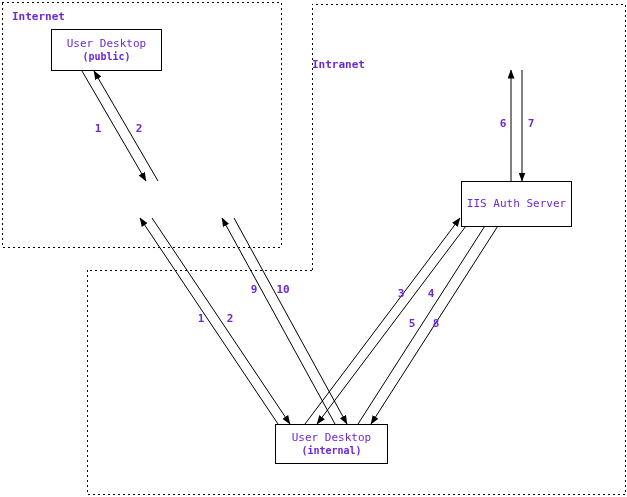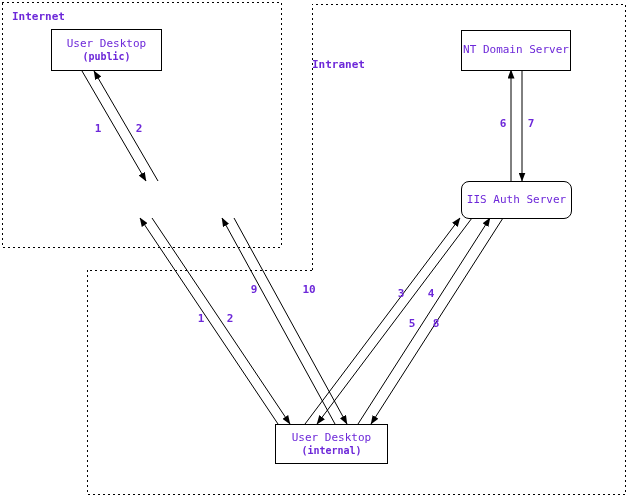--- a/index.html
+++ b/index.html
@@ -101,39 +101,36 @@
 
   <div class="zone-label" style="left:12px; top:10px;">Internet</div>
   <div class="zone-label" style="left:312px; top:13px;margin-top:45px;">Intranet</div>
 
   <div class="node-box" style="left:51px; top:29px; width:111px; height:42px;">
     <div class="node-title">User Desktop</div>
     <div class="node-subtitle">(public)</div>
   </div>
 
 
-  <div class="node-box" style="left:461px; top:30px; width:110px; height:41px;">
-    <div class="node-title">NT Domain Server</div>
-  </div>
 
-  <div class="node-box" style="left:461px; top:181px; width:111px; height:38px;border-radius:8px;">
+  <div class="node-box" style="left:461px; top:181px; width:111px; height:46px;">
     <div class="node-title">IIS Auth Server</div>
   </div>
 
   <div class="node-box" style="left:275px; top:424px; width:113px; height:40px;">
     <div class="node-title">User Desktop</div>
     <div class="node-subtitle">(internal)</div>
   </div>
 
   <span class="step-label" style="left:98px;  top:128px;">1</span>
   <span class="step-label" style="left:139px; top:128px;">2</span>
   <span class="step-label" style="left:201px; top:318px;">1</span>
   <span class="step-label" style="left:230px; top:318px;">2</span>
   <span class="step-label" style="left:254px; top:289px;">9</span>
-  <span class="step-label" style="left:309px; top:289px;">10</span>
+  <span class="step-label" style="left:283px; top:289px;">10</span>
   <span class="step-label" style="left:401px; top:293px;">3</span>
   <span class="step-label" style="left:431px; top:293px;">4</span>
   <span class="step-label" style="left:412px; top:323px;">5</span>
   <span class="step-label" style="left:436px; top:323px;">8</span>
   <span class="step-label" style="left:503px; top:123px;">6</span>
   <span class="step-label" style="left:531px; top:123px;">7</span>
 
 </div>
 
 </body></html>

